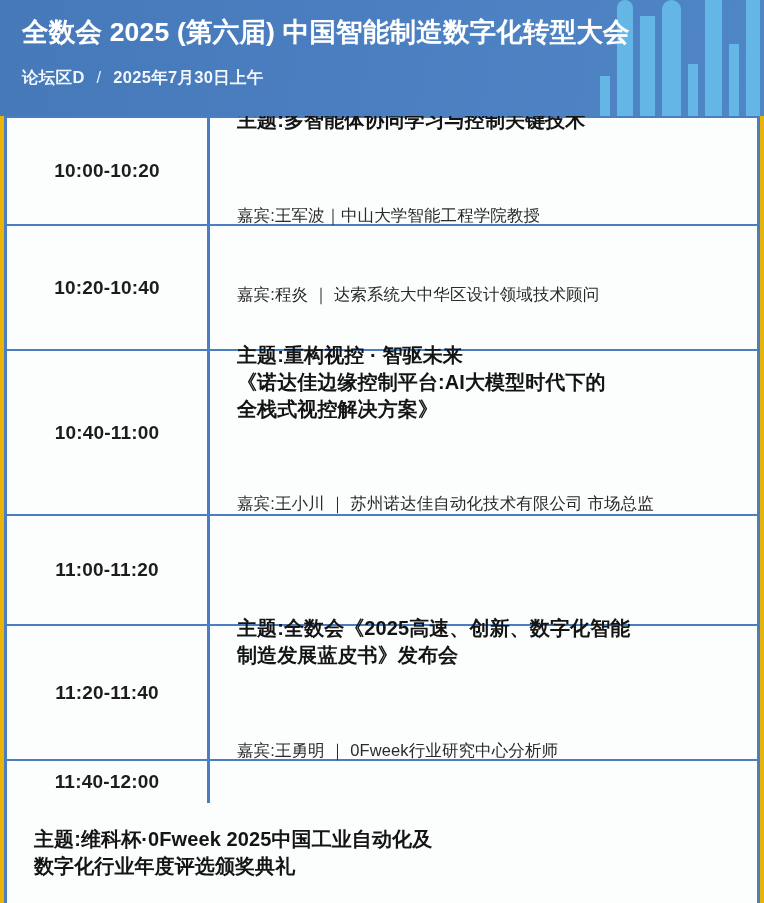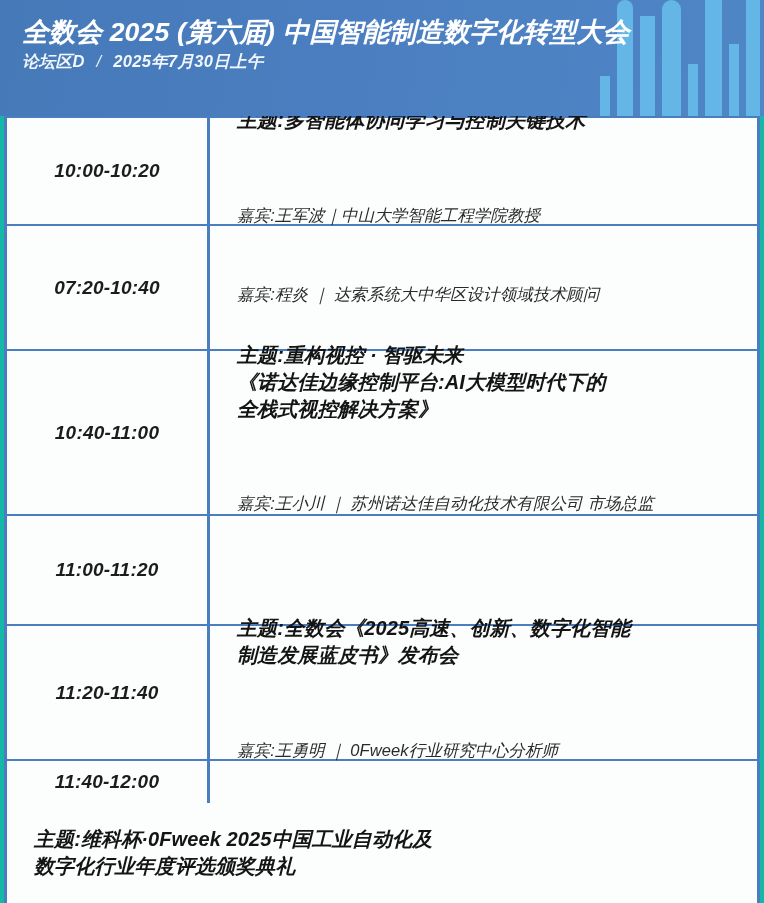--- a/index.html
+++ b/index.html
@@ -11,23 +11,22 @@
     width: 764px;
     height: 903px;
     font-family: "Liberation Sans", "DejaVu Sans", sans-serif;
     overflow: hidden;
   }
 
   .poster {
     width: 764px;
     height: 903px;
     position: relative;
-    background: #14b8a6;
-    box-sizing: border-box;
-    font-style: italic;
+    background: #eab308;
+    box-sizing: border-box;
   }
 
   
   .header {
     position: relative;
     height: 116px;
     background: linear-gradient(100deg, #4579b8 0%, #4a7ec0 45%, #4f86c6 100%);
     overflow: hidden;
   }
 
@@ -68,21 +67,21 @@
     font-weight: bold;
     letter-spacing: 0.2px;
     line-height: 1.15;
     white-space: nowrap;
     text-shadow: 0 0 1px rgba(255,255,255,0.25);
   }
   .sub-title {
     color: #f2f7fc;
     font-size: 16.5px;
     font-weight: bold;
-    margin-top: 4px;
+    margin-top: 20px;
     letter-spacing: 0.3px;
     white-space: nowrap;
   }
   .sub-sep {
     display: inline-block;
     padding: 0 7px;
     font-weight: normal;
     color: #eaf2fa;
   }
 
@@ -189,21 +188,21 @@
         <span class="time-text">10:00-10:20</span>
       </div>
       <div class="detail-cell">
         <div class="topic">主题:多智能体协同学习与控制关键技术</div>
         <div class="guest">嘉宾:王军波｜中山大学智能工程学院教授</div>
       </div>
     </div>
 
     <div class="row r2">
       <div class="time-cell">
-        <span class="time-text">07:20-10:40</span>
+        <span class="time-text">10:20-10:40</span>
       </div>
       <div class="detail-cell">
         <div class="guest">嘉宾:程炎 ｜ 达索系统大中华区设计领域技术顾问</div>
       </div>
     </div>
 
     <div class="row r3">
       <div class="time-cell">
         <span class="time-text">10:40-11:00</span>
       </div>

